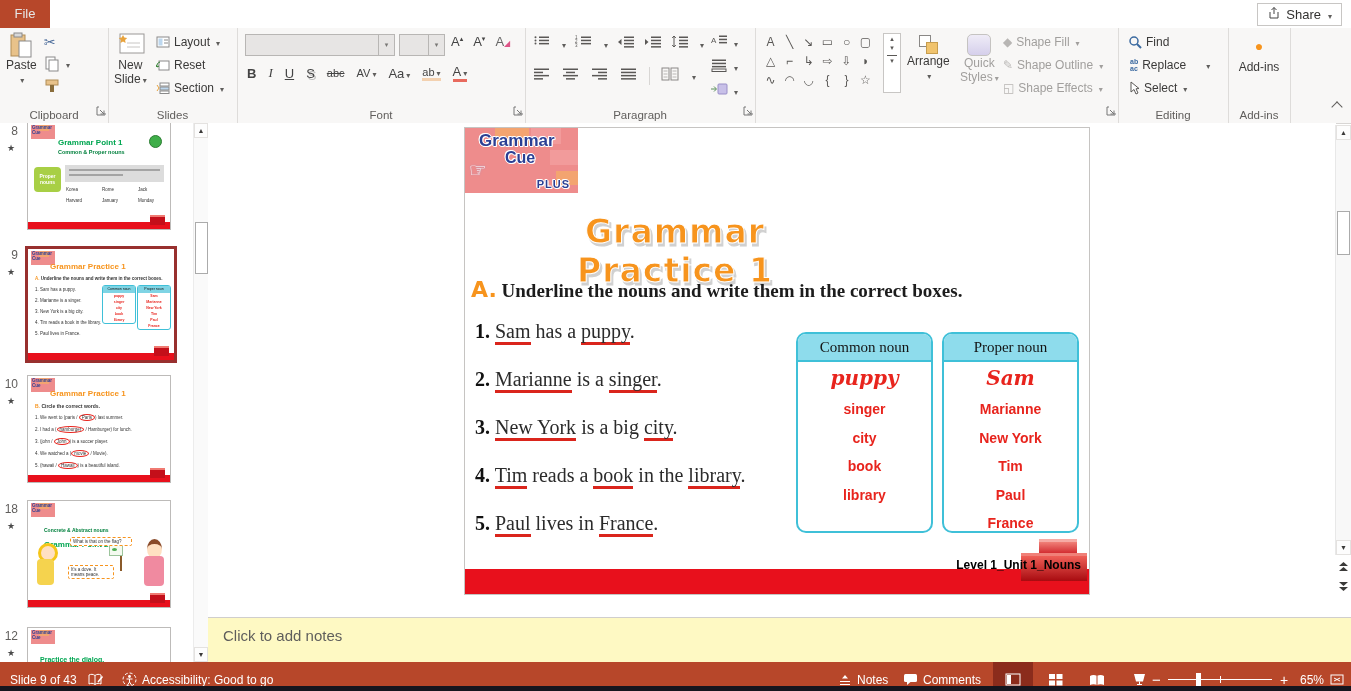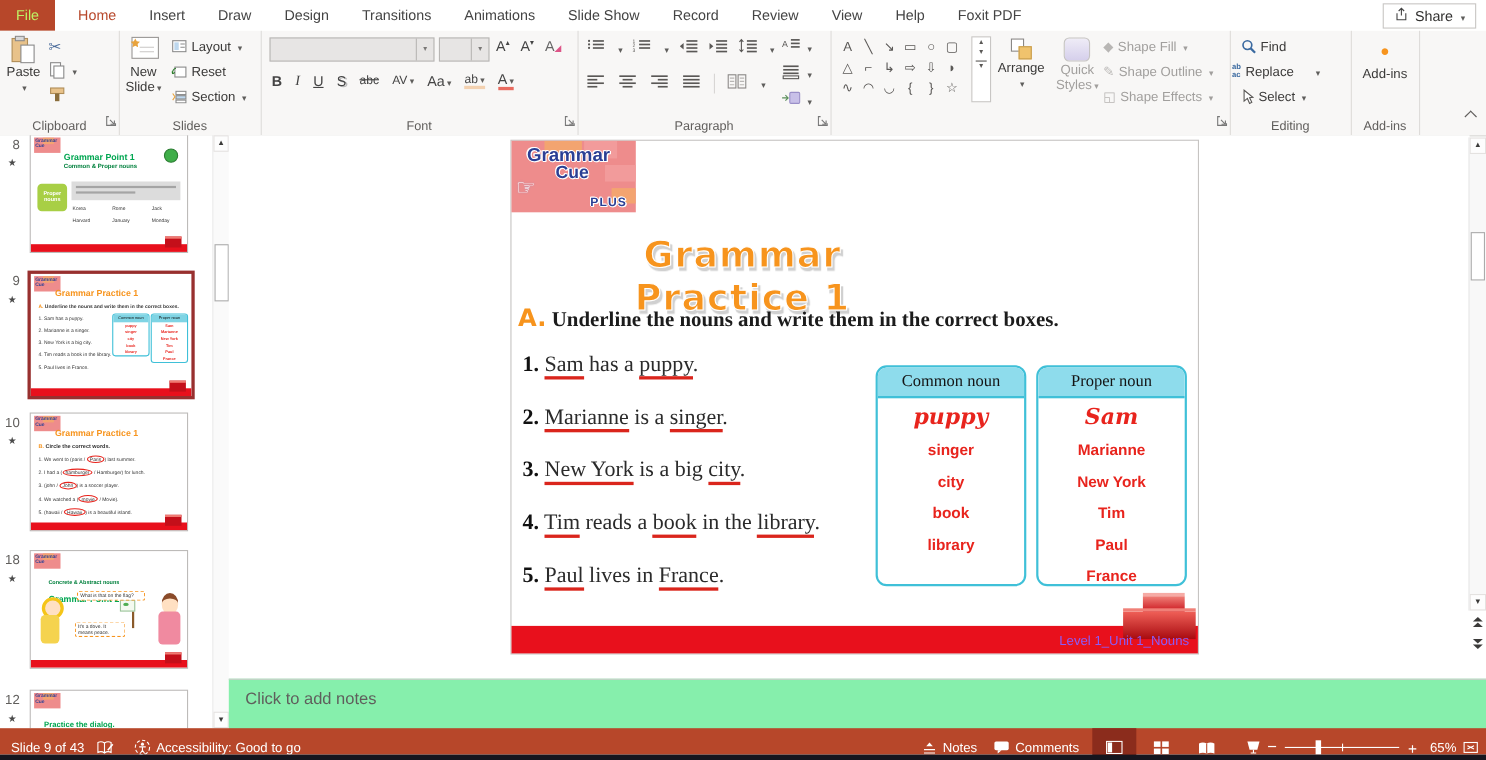--- a/index.html
+++ b/index.html
@@ -1,20 +1,20 @@
 <!DOCTYPE html>
 <html><head>
 <meta charset="utf-8">
 <style>
   html,body{margin:0;padding:0;width:1351px;height:691px;overflow:hidden;
     font-family:"Liberation Sans","DejaVu Sans",sans-serif;background:#fff;position:relative;}
   .abs{position:absolute;}
   
   #tabbar{position:absolute;top:0;left:0;width:100%;height:28px;background:#fff;}
-  #filetab{position:absolute;left:0;top:0;width:50px;height:28px;background:#b7472a;color:#bef264;
+  #filetab{position:absolute;left:0;top:0;width:50px;height:28px;background:#b7472a;color:#e5e5e5;
     font-size:13px;text-align:center;line-height:28px;}
   #tabs{position:absolute;left:56px;top:0;height:28px;display:flex;}
   .tab{padding:0 15px;line-height:28px;font-size:13px;color:#444;}
   .tab.active{color:#b7472a;}
   #tellme{position:absolute;left:862px;top:0;height:28px;display:flex;align-items:center;gap:6px;color:#8a8a8a;font-size:13px;}
   #sharebtn{position:absolute;right:9px;top:3px;height:21px;border:1px solid #c8c6c4;border-radius:0;
     display:flex;align-items:center;gap:5px;padding:0 9px;font-size:13px;color:#323130;background:#fff;}
   
   #ribbon{position:absolute;top:28px;left:0;width:100%;height:95px;background:#f8f7f6;border-bottom:1px solid #d8d6d4;}
   .rgroup{position:absolute;top:0;height:100%;border-right:1px solid #dedcda;}
@@ -67,55 +67,41 @@
   .sent b{color:#111;}
   .u{border-bottom:3px solid #da251c;}
   .nbox{position:absolute;top:204px;width:137px;height:201px;border:2px solid #3fc0d8;border-radius:10px;
     background:#fff;box-sizing:border-box;overflow:hidden;}
   .nbox .hd{background:#8edcec;border-bottom:2px solid #3fc0d8;height:26px;line-height:26px;text-align:center;
     font-family:"Liberation Serif","DejaVu Serif",serif;font-size:15px;color:#141414;}
   .bword{text-align:center;font-size:14px;font-weight:bold;color:#e8241d;height:28.5px;line-height:28.5px;}
   .bscript{text-align:center;font-size:20px;font-weight:bold;font-style:italic;color:#e8241d;height:33px;line-height:33px;
     font-family:"DejaVu Serif",serif;}
   #redbar{position:absolute;left:0;bottom:0;width:100%;height:25px;background:#e8101c;}
-  #footertxt{position:absolute;right:8px;bottom:5px;font-size:12px;font-weight:normal;color:#8b5cf6;z-index:5;}
+  #footertxt{position:absolute;right:8px;bottom:22px;font-size:12px;font-weight:bold;color:#000000;z-index:5;}
   .brk{position:absolute;z-index:4;}
   
-  #notespane{position:absolute;top:617px;left:208px;width:1143px;height:45px;background:#86efac;border-top:1px solid #d0cecd;}
+  #notespane{position:absolute;top:617px;left:208px;width:1143px;height:45px;background:#fef9c3;border-top:1px solid #d0cecd;}
   #notespane span{position:absolute;left:15px;top:9px;font-size:15px;color:#5f5e5c;}
   
   .sbtn{position:absolute;left:0;width:100%;text-align:center;color:#3b3a39;font-size:7px;background:#fdfdfd;border:1px solid #e4e2e0;box-sizing:border-box;}
   #mainscroll{position:absolute;top:125px;right:0;width:15px;height:430px;background:#f8f8f8;border-left:1px solid #e8e8e8;}
   .sthumb{position:absolute;left:1px;width:11px;background:#fff;border:1px solid #ababab;}
   
   #statusbar{position:absolute;top:662px;left:0;width:100%;height:24px;background:#b7472a;color:#fff;font-size:12px;}
   #statusbar .sitem{position:absolute;top:0;height:35px;display:flex;align-items:center;gap:5px;}
   .viewbtn{width:40px;justify-content:center;}
   .viewbtn.active{background:#8b2c1c;}
   #taskstrip{position:absolute;top:686px;left:0;width:100%;height:5px;background:#15151e;}
 </style>
 </head>
 <body>
 
 <div id="tabbar">
   <div id="filetab">File</div>
-  <div id="tabs">
-      <span class="tab active">Home</span>
-      <span class="tab">Insert</span>
-      <span class="tab">Draw</span>
-      <span class="tab">Design</span>
-      <span class="tab">Transitions</span>
-      <span class="tab">Animations</span>
-      <span class="tab">Slide Show</span>
-      <span class="tab">Record</span>
-      <span class="tab">Review</span>
-      <span class="tab">View</span>
-      <span class="tab">Help</span>
-      <span class="tab">Foxit PDF</span>
-    </div>
   <div id="sharebtn">
     <span><svg width="14" height="14">
           <path d="M3 6 V12 H11 V6" fill="none" stroke="#444"></path>
           <path d="M7 1.5 V8 M4.5 4 L7 1.5 L9.5 4" fill="none" stroke="#444"></path>
         </svg></span>
     <span>Share</span>
     <span class="car"></span>
   </div>
 </div>
 
@@ -400,21 +386,21 @@
   </div>
 
   <div class="rgroup" style="left:1118px;width:110px;">
     <div class="rrow" style="left:10px;top:7px;">
       <svg width="14" height="14">
           <circle cx="6" cy="6" r="4" fill="none" stroke="#3b6aa0" stroke-width="1.5"></circle>
           <line x1="9" y1="9" x2="13" y2="13" stroke="#3b6aa0" stroke-width="2"></line>
         </svg>
       <span>Find</span>
     </div>
-    <div class="rrow" style="left:2px;top:30px;">
+    <div class="rrow" style="left:12px;top:30px;">
       <span style="font-size:7px;line-height:7px;color:#3b6aa0;font-weight:bold;">ab<br>ac</span>
       <span>Replace</span>
       <span class="car" style="margin-left:14px;"></span>
     </div>
     <div class="rrow" style="left:10px;top:53px;">
       <svg width="12" height="14">
           <path d="M3 1 L3 11 L6 8.5 L8 13 L10 12 L8 7.8 L11 7.5 Z" fill="#fff" stroke="#5a5856"></path>
         </svg>
       <span>Select</span>
         <span class="car"></span>

